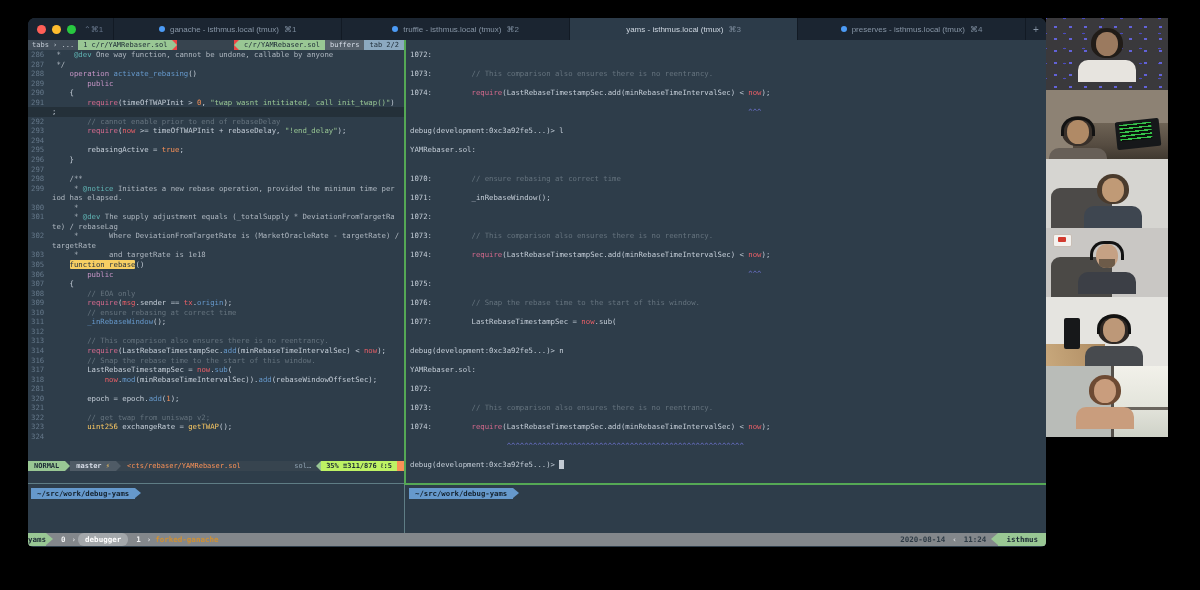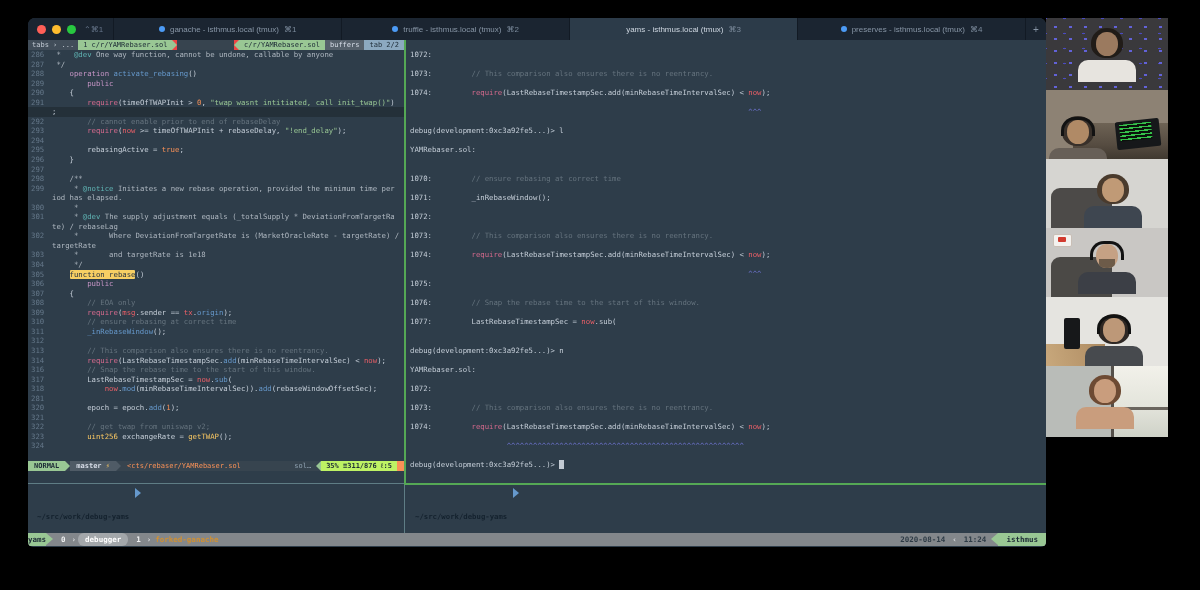--- a/index.html
+++ b/index.html
@@ -60,21 +60,21 @@
   .sl-path{color:#f99157;padding:0 6px;flex:1;font-weight:normal;}
   .sl-ft{color:#8fa1b0;padding:0 5px;font-weight:normal;}
   .sl-pos{background:#bef264;color:#1d2b36;padding:0 5px;}
   .sl-tip{width:7px;background:#f99157;}
   .tri-gray-r{border-left:5px solid #4f5b66;}
   .tri-green-r{border-left:5px solid #99c794;}
   .tri-green-l{border-right:5px solid #99c794;}
   
   .prompt{position:absolute;height:11px;display:flex;align-items:stretch;font-size:7.3px;
           line-height:11px;font-weight:bold;}
-  .prompt .pseg{background:#6699cc;color:#14222e;padding:0 6px;margin-top:23px;}
+  .prompt .pseg{background:#6699cc;color:#14222e;padding:0 6px;}
   .prompt .ptri{width:0;height:0;border-top:5.5px solid transparent;
                 border-bottom:5.5px solid transparent;border-left:6px solid #6699cc;}
   
   .tmuxbar{position:absolute;left:0;top:515px;width:100%;height:13px;background:#83878b;
            display:flex;align-items:stretch;font-size:7.5px;line-height:13px;font-weight:bold;}
   .tm-session{background:#99c794;color:#1d2b36;padding:0 0;}
   .tm-tri{width:0;height:0;border-top:6.5px solid transparent;border-bottom:6.5px solid transparent;}
   .tm-tri-green{border-left:7px solid #99c794;}
   .tm-win{display:flex;align-items:stretch;}
   .tm-idx{color:#f2f3f4;padding:0 4px 0 8px;}
@@ -186,21 +186,20 @@
           <div class="crow"><span class="gut">297</span></div>
           <div class="crow"><span class="gut">298</span><span class="tk-d">    /**</span></div>
           <div class="crow"><span class="gut">299</span><span class="tk-d">     * </span><span class="tk-t">@notice</span><span class="tk-d"> Initiates a new rebase operation, provided the minimum time per</span></div>
           <div class="crow"><span class="gut"></span><span class="tk-d">iod has elapsed.</span></div>
           <div class="crow"><span class="gut">300</span><span class="tk-d">     *</span></div>
           <div class="crow"><span class="gut">301</span><span class="tk-d">     * </span><span class="tk-t">@dev</span><span class="tk-d"> The supply adjustment equals (_totalSupply * DeviationFromTargetRa</span></div>
           <div class="crow"><span class="gut"></span><span class="tk-d">te) / rebaseLag</span></div>
           <div class="crow"><span class="gut">302</span><span class="tk-d">     *       Where DeviationFromTargetRate is (MarketOracleRate - targetRate) /</span></div>
           <div class="crow"><span class="gut"></span><span class="tk-d">targetRate</span></div>
           <div class="crow"><span class="gut">303</span><span class="tk-d">     *       and targetRate is 1e18</span></div>
-          <div class="crow"><span class="gut">304</span><span class="tk-d">     */</span></div>
           <div class="crow"><span class="gut">305</span><span class="tk-p">    </span><span class="tk-h">function rebase</span><span class="tk-p">()</span></div>
           <div class="crow"><span class="gut">306</span><span class="tk-p">        </span><span class="tk-k">public</span></div>
           <div class="crow"><span class="gut">307</span><span class="tk-p">    {</span></div>
           <div class="crow"><span class="gut">308</span><span class="tk-c">        // EOA only</span></div>
           <div class="crow"><span class="gut">309</span><span class="tk-p">        </span><span class="tk-q">require</span><span class="tk-p">(</span><span class="tk-r">msg</span><span class="tk-p">.sender == </span><span class="tk-r">tx</span><span class="tk-p">.</span><span class="tk-f">origin</span><span class="tk-p">);</span></div>
           <div class="crow"><span class="gut">310</span><span class="tk-c">        // ensure rebasing at correct time</span></div>
           <div class="crow"><span class="gut">311</span><span class="tk-p">        </span><span class="tk-f">_inRebaseWindow</span><span class="tk-p">();</span></div>
           <div class="crow"><span class="gut">312</span></div>
           <div class="crow"><span class="gut">313</span><span class="tk-c">        // This comparison also ensures there is no reentrancy.</span></div>
           <div class="crow"><span class="gut">314</span><span class="tk-p">        </span><span class="tk-q">require</span><span class="tk-p">(LastRebaseTimestampSec.</span><span class="tk-f">add</span><span class="tk-p">(minRebaseTimeIntervalSec) &lt; </span><span class="tk-r">now</span><span class="tk-p">);</span></div>

